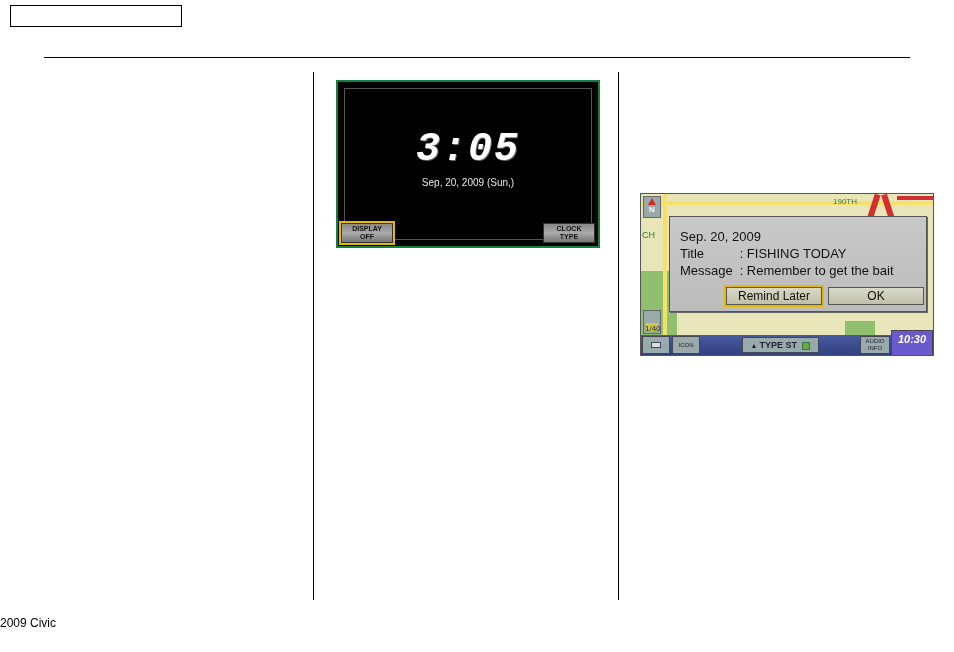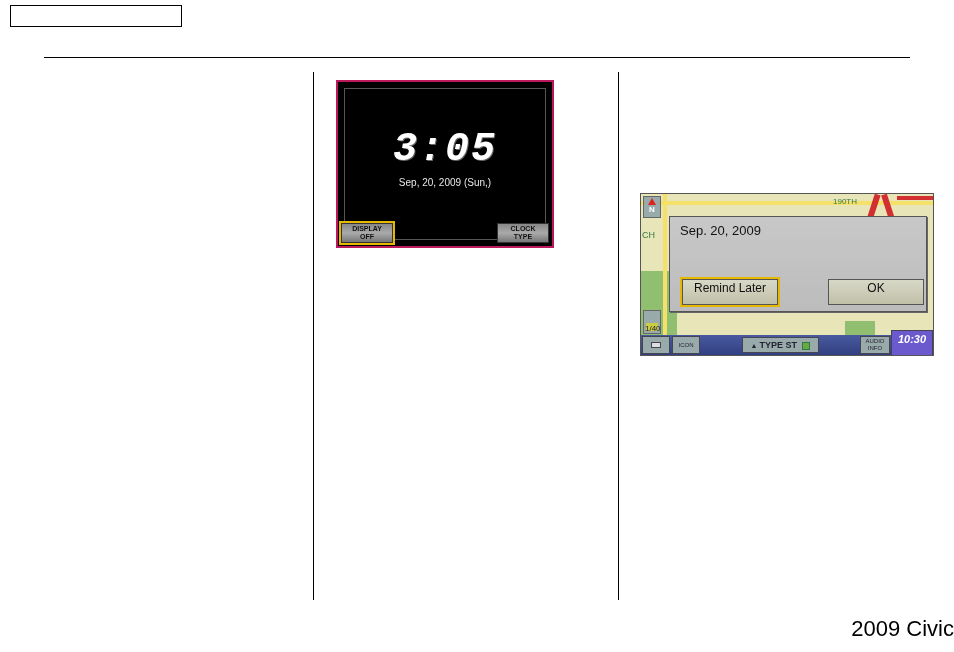--- a/index.html
+++ b/index.html
@@ -40,23 +40,23 @@
     left: 618px;
     top: 72px;
     height: 528px;
     border-left: 1px solid #000;
   }
   
   .clock-wrap {
     position: absolute;
     left: 336px;
     top: 80px;
-    width: 218px;
+    width: 264px;
     height: 168px;
-    border: 2px solid #be185d;
+    border: 2px solid #15803d;
     background: #000;
     text-decoration: underline;
   }
   .clock-inner {
     position: absolute;
     left: 6px; top: 6px; right: 6px; bottom: 6px;
     border: 1px solid #555;
     background: #000;
   }
   .clock-time {
@@ -161,37 +161,38 @@
     color: #223;
   }
   .popup {
     position: absolute;
     left: 28px; top: 22px;
     width: 258px;
     height: 96px;
     background: linear-gradient(#c8c8c8, #bcbcbc);
     border: 1px solid #555;
     box-shadow: 1px 1px 0 #666;
-    padding: 6px 10px;
+    padding: 12px 10px;
     font-size: 13px;
     color: #111;
   }
   .popup .row { margin-bottom: 2px; }
   .popup .lbl { display: inline-block; width: 56px; }
   .popup-btn {
     position: absolute;
     bottom: 6px;
     width: 96px;
-    height: 26px;
+    height: 18px;
     background: linear-gradient(#d8d8c8, #c0c0a8);
     border: 1px solid #555;
     text-align: center;
     font-size: 12px;
     line-height: 16px;
     color: #111;
+    margin-left: 44px;
   }
   .popup-btn.left { left: 12px; outline: 2px solid #e6b800; }
   .popup-btn.right { right: 2px; }
   .footer-bar {
     position: absolute;
     left: 0; right: 0; bottom: 0;
     height: 20px;
     background: linear-gradient(#4a5aa0, #2f3f80);
     display: flex;
     align-items: center;
@@ -237,22 +238,22 @@
     font-size: 11px;
     line-height: 16px;
     text-align: center;
     font-style: italic;
     font-weight: bold;
   }
   .page-footer {
     position: absolute;
     left: 0; right: 0;
     top: 616px;
-    text-align: right;
-    font-size: 22px;
+    text-align: left;
+    font-size: 12px;
   }
 </style>
 </head>
 <body>
 
 <div class="page-num-box"></div>
 <div class="hr"></div>
 <div class="colsep1"></div>
 <div class="colsep2"></div>
 
@@ -289,20 +290,30 @@
     <span style="font-size:8px;color:#fff;display:block;margin-top:-1px;">N</span>
   </div>
 
   <div class="zoom-bar">
     <div class="fill"></div>
   </div>
   <div class="zoom-dist">1/40</div>
 
   <div class="popup">
     <div class="row">Sep. 20, 2009</div>
+    <div class="row">
+      <span class="lbl">Title</span>
+      <span>: </span>
+      <span>FISHING TODAY</span>
+    </div>
+    <div class="row">
+      <span class="lbl">Message</span>
+      <span>: </span>
+      <span>Remember to get the bait</span>
+    </div>
     <div class="popup-btn left">Remind Later</div>
     <div class="popup-btn right">OK</div>
   </div>
 
   <div class="footer-bar">
     <div class="footer-icon">
       <div style="width:10px;height:6px;border:1px solid #445;background:#ddd;"></div>
     </div>
     <div class="footer-icon">
       <span>ICON</span>

